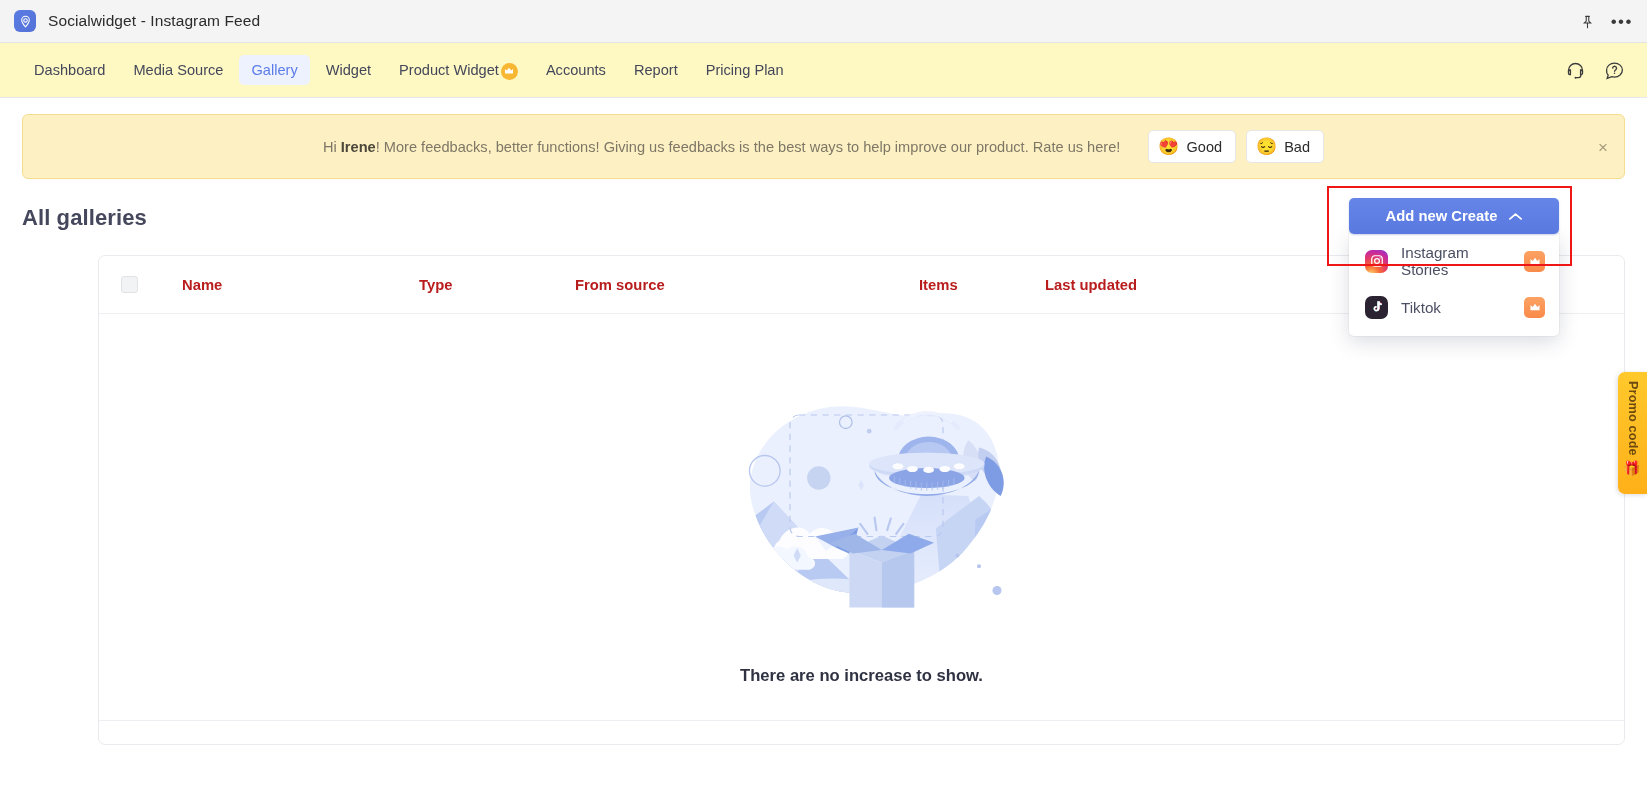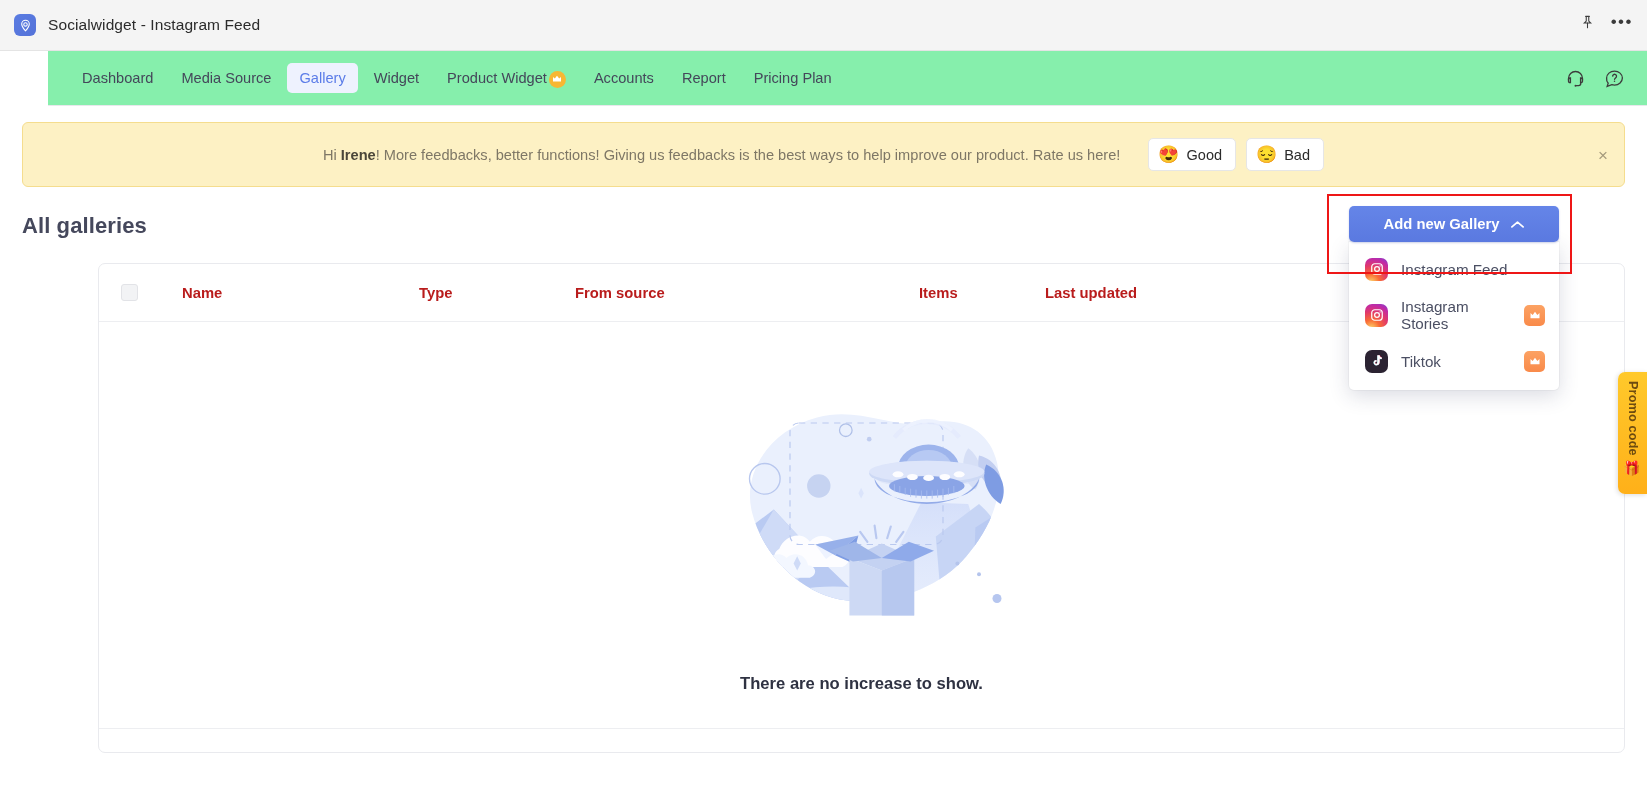--- a/index.html
+++ b/index.html
@@ -5,21 +5,21 @@
   * { box-sizing: border-box; margin: 0; padding: 0; }
   html, body {
     width: 1647px; height: 809px;
     background: #fff;
     font-family: "Liberation Sans", sans-serif;
     overflow: hidden;
   }
 
   
   .titlebar {
-    height: 51px;
+    height: 43px;
     background: #f4f4f4;
     border-bottom: 1px solid #e4e4e4;
     display: flex;
     align-items: center;
     padding: 0 14px;
     position: relative;
   }
   .app-logo {
     width: 22px; height: 22px;
     border-radius: 6px;
@@ -37,27 +37,26 @@
   .titlebar-right {
     position: absolute; right: 14px; top: 0; height: 43px;
     display: flex; align-items: center; gap: 16px;
   }
   .tb-icon { color:#3b3b3b; display:flex; align-items:center; cursor:pointer; }
   .dots { letter-spacing: 1.5px; font-size: 17px; line-height: 10px; color:#3b3b3b; }
 
   
   .navbar {
     height: 55px;
-    background: #86efac;
+    background: #fef9c3;
     border-bottom: 1px solid #e8e8ec;
     display: flex;
     align-items: center;
     padding: 0 22px;
     position: relative;
-    margin-left: 48px;
   }
   .nav-items { display: flex; align-items: center; gap: 4px; }
   .nav-item {
     font-size: 14.6px;
     color: #44475a;
     padding: 7px 12px;
     border-radius: 5px;
     cursor: pointer;
     white-space: nowrap;
     display: flex; align-items: center;
@@ -338,39 +337,29 @@
   </div>
 </div>
 
 <div class="page-head">
   <div class="page-title">All galleries</div>
 
   <div class="add-cluster">
     <div class="red-outline"></div>
 
     <div class="add-btn">
-      <span>Add new Gallery</span>
+      <span>Add new Create</span>
       <span class="chev">
         <svg width="13" height="9" viewBox="0 0 14 9" fill="none" stroke="#fff" stroke-width="1.9" stroke-linecap="round" stroke-linejoin="round">
             <path d="M1 7l6-5 6 5"></path>
           </svg>
       </span>
     </div>
 
     <div class="dropdown">
-      <div class="dd-item">
-        <span class="ig-icon">
-          <svg width="14" height="14" viewBox="0 0 24 24" fill="none" stroke="#fff" stroke-width="2.1">
-            <rect x="3" y="3" width="18" height="18" rx="5.2"></rect>
-              <circle cx="12" cy="12" r="4.1"></circle>
-              <circle cx="17.3" cy="6.7" r="1.05" fill="#fff" stroke="none"></circle>
-          </svg>
-        </span>
-        <span class="dd-label">Instagram Feed</span>
-      </div>
 
       <div class="dd-item">
         <span class="ig-icon">
           <svg width="14" height="14" viewBox="0 0 24 24" fill="none" stroke="#fff" stroke-width="2.1">
             <rect x="3" y="3" width="18" height="18" rx="5.2"></rect>
               <circle cx="12" cy="12" r="4.1"></circle>
               <circle cx="17.3" cy="6.7" r="1.05" fill="#fff" stroke="none"></circle>
           </svg>
         </span>
         <span class="dd-label">Instagram Stories</span>

